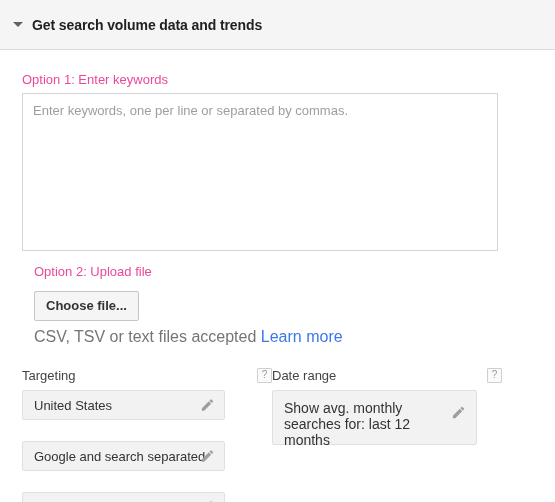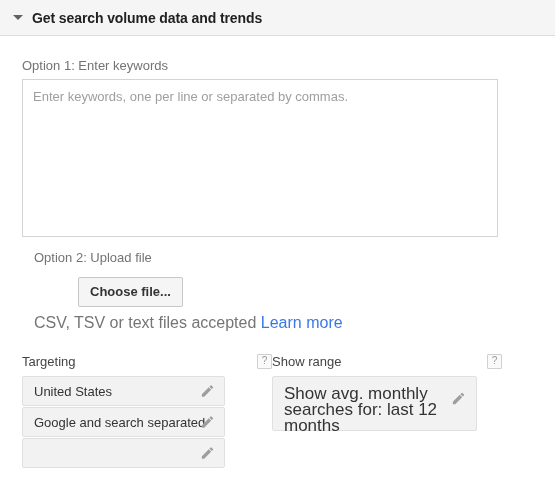--- a/index.html
+++ b/index.html
@@ -11,21 +11,21 @@
     height: 502px;
     background: #ffffff;
     font-family: "Liberation Sans", sans-serif;
     font-size: 13px;
     color: #333333;
     overflow: hidden;
   }
 
   
   .panel-header {
-    height: 36px;
+    height: 50px;
     box-sizing: border-box;
     background: #f5f5f5;
     border-bottom: 1px solid #dcdcdc;
     display: flex;
     align-items: center;
     padding-left: 10px;
     cursor: pointer;
   }
   .disclosure {
     width: 16px;
@@ -51,21 +51,21 @@
   }
 
   
   .panel-body {
     padding: 0 0 0 0;
     background: #ffffff;
   }
 
   .section-label {
     font-size: 13px;
-    color: #737373;
+    color: #ec4899;
     margin: 0 0 6px 0;
   }
 
   .opt1-wrap {
     padding: 22px 21px 0 22px;
   }
 
   .keywords-area {
     box-sizing: border-box;
     width: 476px;
@@ -98,21 +98,20 @@
     background: #f5f5f5;
     border: 1px solid #c6c6c6;
     border-radius: 2px;
     font-family: "Liberation Sans", sans-serif;
     font-size: 13px;
     font-weight: bold;
     color: #333333;
     text-align: center;
     cursor: pointer;
     user-select: none;
-    margin-left: 44px;
   }
   .file-hint {
     margin-top: 7px;
     font-size: 16px;
     color: #757575;
   }
   .file-hint a {
     color: #3b78e7;
     text-decoration: none;
     cursor: pointer;
@@ -152,40 +151,40 @@
   }
 
   .pill {
     position: relative;
     box-sizing: border-box;
     width: 203px;
     height: 30px;
     background: #f2f2f2;
     border: 1px solid #e0e0e0;
     border-radius: 2px;
-    margin-bottom: 1px;
+    margin-bottom: 21px;
     display: flex;
     align-items: center;
     padding-left: 11px;
     font-size: 13px;
     color: #333333;
     cursor: pointer;
   }
   .pill.bold { font-weight: bold; }
 
   .daterange-box {
     position: relative;
     box-sizing: border-box;
     width: 205px;
     height: 55px;
     background: #f2f2f2;
     border: 1px solid #e0e0e0;
     border-radius: 2px;
     padding: 9px 36px 0 11px;
-    font-size: 17px;
+    font-size: 14px;
     line-height: 16px;
     color: #333333;
     cursor: pointer;
   }
 
   
   .pencil {
     position: absolute;
     right: 9px;
     top: 50%;
@@ -257,21 +256,21 @@
         <span class="pencil">
           <svg width="15" height="15" viewBox="0 0 24 24" aria-hidden="true">
             <path d="M3 17.25V21h3.75L17.81 9.94l-3.75-3.75L3 17.25zM20.71 7.04a1 1 0 0 0 0-1.41l-2.34-2.34a1 1 0 0 0-1.41 0l-1.83 1.83 3.75 3.75 1.83-1.83z" fill="#9e9e9e"></path>
           </svg>
         </span>
       </div>
     </div>
 
     <div class="col-daterange">
       <div class="col-head">
-        <span class="label">Show range</span>
+        <span class="label">Date range</span>
         <span class="help-icon">?</span>
       </div>
 
       <div class="daterange-box">
         <span>Show avg. monthly searches for: last 12 months</span>
         <span class="pencil">
           <svg width="15" height="15" viewBox="0 0 24 24" aria-hidden="true">
             <path d="M3 17.25V21h3.75L17.81 9.94l-3.75-3.75L3 17.25zM20.71 7.04a1 1 0 0 0 0-1.41l-2.34-2.34a1 1 0 0 0-1.41 0l-1.83 1.83 3.75 3.75 1.83-1.83z" fill="#9e9e9e"></path>
           </svg>
         </span>

